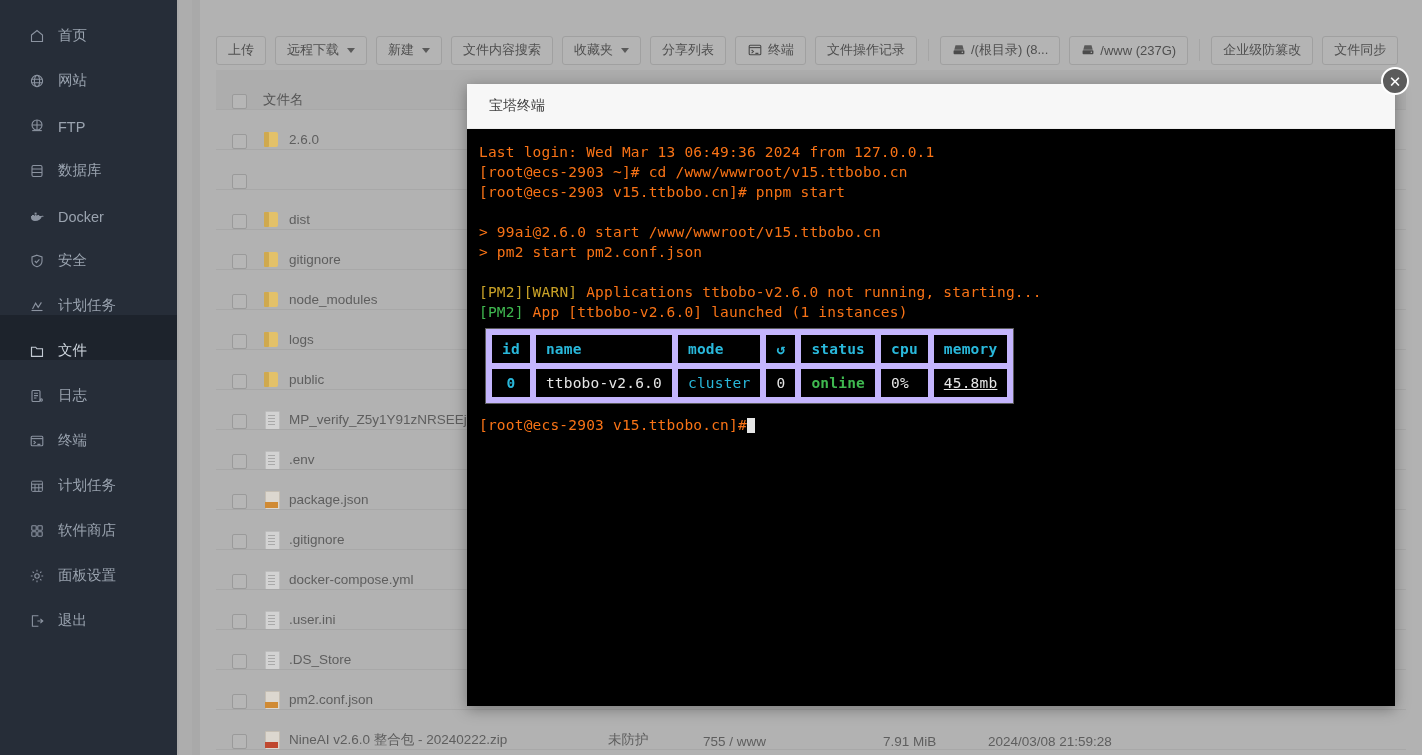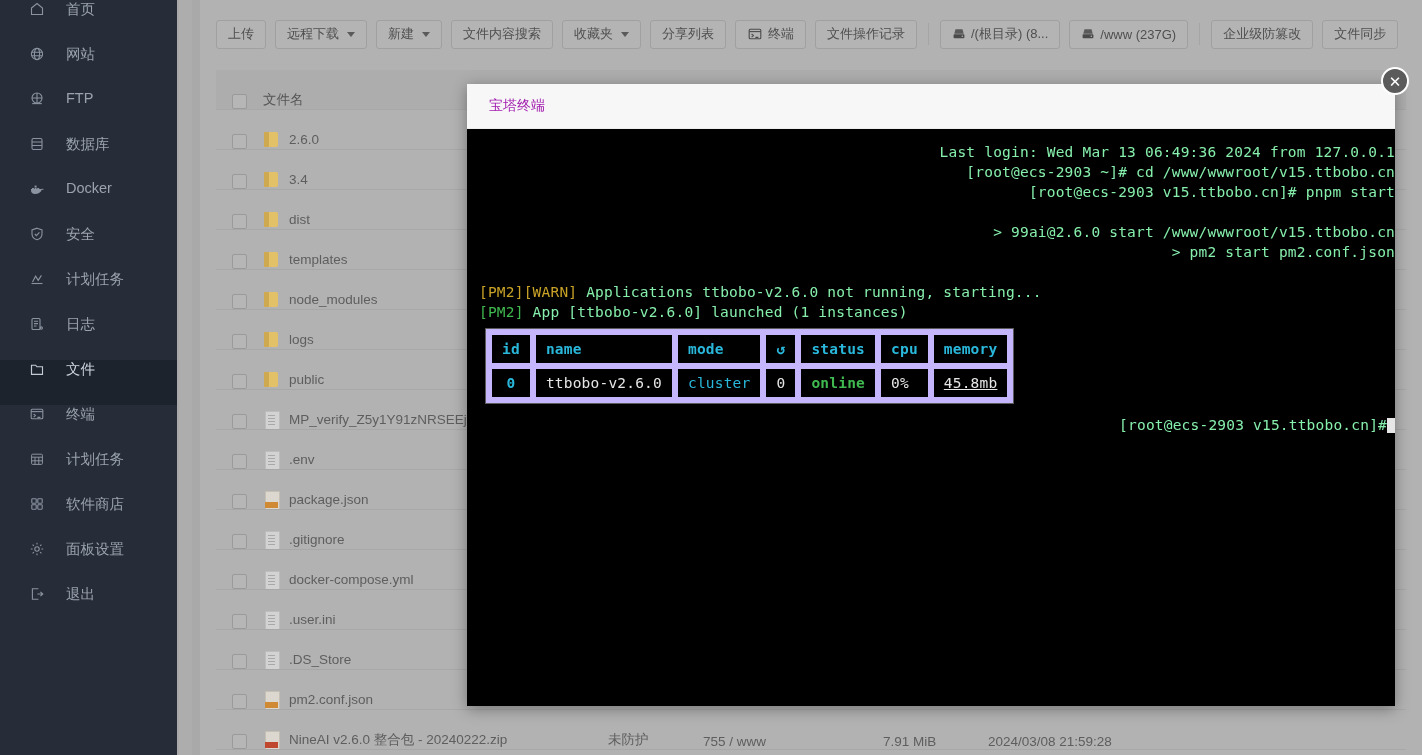--- a/index.html
+++ b/index.html
@@ -12,27 +12,26 @@
   #root { position: relative; width: 1422px; height: 755px; background: #ffffff; }
 
   
   .sidebar {
     position: absolute; left: 0; top: 0;
     width: 177px; height: 755px;
     background: #262d38;
   }
   .nav-item {
     position: relative;
-    display: flex; align-items: flex-start;
+    display: flex; align-items: flex-end;
     height: 45px;
     padding-left: 28px;
     color: #9aa3af;
     font-size: 14.5px;
     cursor: pointer;
-    gap: 8px;
   }
   .nav-item.active { background: #1d232c; color: #cfd6de; }
   .nav-ico {
     width: 18px; height: 18px;
     margin-right: 12px;
     display: inline-flex; align-items: center; justify-content: center;
     color: #8b93a0;
     flex: none;
   }
   .nav-item.active .nav-ico { color: #c3cad4; }
@@ -53,21 +52,21 @@
 
   
   .main {
     position: absolute; left: 200px; top: 0;
     width: 1222px; height: 755px;
     background: #b2b2b2;
   }
 
   
   .toolbar {
-    position: absolute; left: 0; top: 12px;
+    position: absolute; left: 0; top: 28px;
     height: 44px;
     display: flex; align-items: center;
     padding-left: 16px;
     gap: 9px;
   }
   .tbtn {
     height: 29px;
     padding: 0 11px;
     display: inline-flex; align-items: center; gap: 5px;
     border: 1px solid #a0a0a0;
@@ -161,21 +160,21 @@
     width: 928px; height: 622px;
     background: #000000;
     box-shadow: 0 3px 14px rgba(0,0,0,0.35);
   }
   .dlg-head {
     height: 45px;
     background: #f7f7f7;
     display: flex; align-items: center;
     padding-left: 22px;
     font-size: 14px;
-    color: #a21caf;
+    color: #404040;
     border-bottom: 1px solid #ededed;
   }
   .dlg-close {
     position: absolute;
     right: -14px; top: -17px;
     width: 28px; height: 28px;
     border-radius: 50%;
     background: #5b5b5b;
     border: 2px solid #ffffff;
     color: #ffffff;
@@ -191,21 +190,21 @@
     font-family: "DejaVu Sans Mono", "Liberation Mono", monospace;
     font-size: 14.5px;
     line-height: 20px;
     color: #e6e6e6;
     letter-spacing: 0.2px;
     white-space: pre;
   }
   .term .blank { height: 20px; }
   .t-yellow { color: #c9a227; }
   .t-green  { color: #3fb950; }
-  .t-white  { color: #86efac; text-align: right; }
+  .t-white  { color: #f97316; }
 
   
   .pm2box {
     display: inline-block;
     margin: 6px 0 6px 6px;
     border: 1px solid #5a5a5a;
   }
   .pm2box table { border-collapse: collapse; }
   .pm2box td {
     border: 6px solid #c4b5fd;
@@ -296,38 +295,38 @@
       </div>
       <div class="nav-item">
         <span class="nav-ico">
           <svg width="16" height="16" viewBox="0 0 16 16" fill="none" stroke="currentColor" stroke-width="1.1">
             <path d="M2.5 12.5h11"></path>
             <path d="M3.5 11 6.6 5.2 9.2 9.4l3.2-5"></path>
           </svg>
         </span>
         <span class="nav-label">计划任务</span>
       </div>
+      <div class="nav-item active">
+        <span class="nav-ico">
+          <svg width="16" height="16" viewBox="0 0 16 16" fill="none" stroke="currentColor" stroke-width="1.1">
+            <path d="M2.5 4.2h4.2l1.2 1.6h5.6v7.6H2.5z"></path>
+            <path d="M2.5 4.2v9.2"></path>
+          </svg>
+        </span>
+        <span class="nav-label">文件</span>
+      </div>
       <div class="nav-item">
         <span class="nav-ico">
           <svg width="16" height="16" viewBox="0 0 16 16" fill="none" stroke="currentColor" stroke-width="1.1">
             <rect x="3" y="2.5" width="8" height="11" rx="1"></rect>
             <path d="M5 5.2h4M5 7.6h4M5 10h2.5"></path>
             <circle cx="12.3" cy="12" r="1.1"></circle>
           </svg>
         </span>
         <span class="nav-label">日志</span>
-      </div>
-      <div class="nav-item active">
-        <span class="nav-ico">
-          <svg width="16" height="16" viewBox="0 0 16 16" fill="none" stroke="currentColor" stroke-width="1.1">
-            <path d="M2.5 4.2h4.2l1.2 1.6h5.6v7.6H2.5z"></path>
-            <path d="M2.5 4.2v9.2"></path>
-          </svg>
-        </span>
-        <span class="nav-label">文件</span>
       </div>
       <div class="nav-item">
         <span class="nav-ico">
           <svg width="16" height="16" viewBox="0 0 16 16" fill="none" stroke="currentColor" stroke-width="1.1">
             <rect x="2.2" y="3.2" width="11.6" height="9.6" rx="1"></rect>
             <path d="M2.2 5.6h11.6"></path>
             <path d="M4.6 8l1.8 1.6-1.8 1.6M8.4 11.4h3"></path>
           </svg>
         </span>
         <span class="nav-label">终端</span>
@@ -469,24 +468,20 @@
             <div class="c-prot"></div>
             <div class="c-perm"></div>
             <div class="c-size"></div>
             <div class="c-time"></div>
             <div class="c-note"></div>
           </div>
           <div class="frow">
             <div class="c-check">
               <span class="chk"></span>
             </div>
-            <div class="c-name">
-              <span class="ficon folder"></span>
-              <span class="txt">3.4</span>
-            </div>
             <div class="c-prot"></div>
             <div class="c-perm"></div>
             <div class="c-size"></div>
             <div class="c-time"></div>
             <div class="c-note"></div>
           </div>
           <div class="frow">
             <div class="c-check">
               <span class="chk"></span>
             </div>
@@ -499,21 +494,21 @@
             <div class="c-size"></div>
             <div class="c-time"></div>
             <div class="c-note"></div>
           </div>
           <div class="frow">
             <div class="c-check">
               <span class="chk"></span>
             </div>
             <div class="c-name">
               <span class="ficon folder"></span>
-              <span class="txt">templates</span>
+              <span class="txt">gitignore</span>
             </div>
             <div class="c-prot"></div>
             <div class="c-perm"></div>
             <div class="c-size"></div>
             <div class="c-time"></div>
             <div class="c-note"></div>
           </div>
           <div class="frow">
             <div class="c-check">
               <span class="chk"></span>

